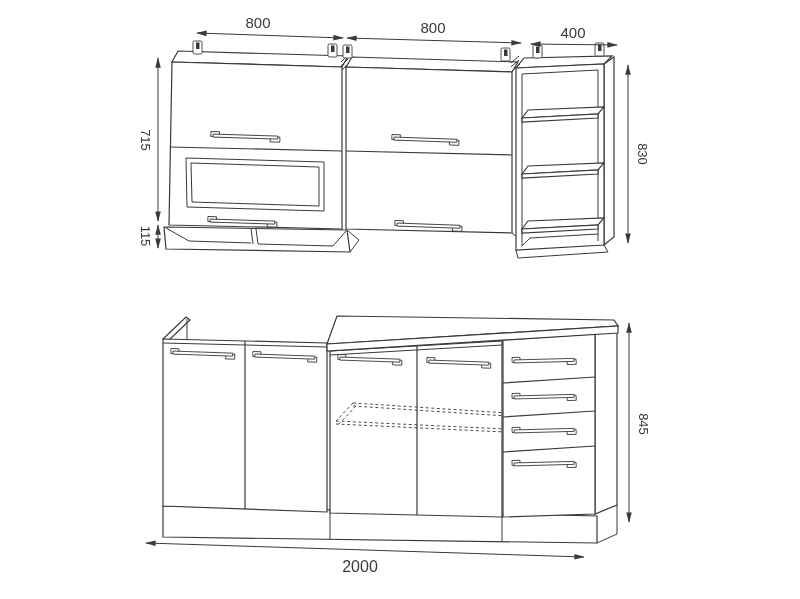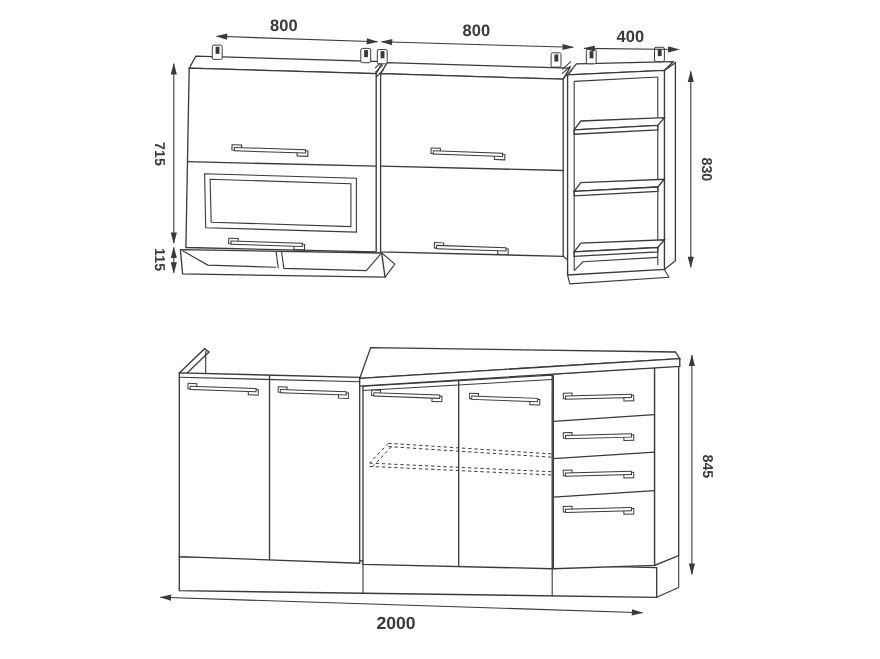--- a/index.html
+++ b/index.html
@@ -1,17 +1,17 @@
 <!DOCTYPE html>
 <html style="--line: #3a3a3a; --bg: #ffffff;"><head>
 <meta charset="utf-8">
 <style>
   :root { --line:#3a3a3a; --bg:#ffffff; }
   html,body { margin:0; padding:0; background:var(--bg); }
-  .stage { width:800px; height:599px; position:relative; background:var(--bg); overflow:hidden;font-weight:bold; }
+  .stage { width:800px; height:599px; position:relative; background:var(--bg); overflow:hidden; }
   svg { display:block; }
   .ln   { fill:none; stroke:var(--line); stroke-width:1.2; stroke-linejoin:miter; stroke-linecap:butt; }
   .thin { fill:none; stroke:var(--line); stroke-width:1; }
   .face { fill:#ffffff; stroke:var(--line); stroke-width:1.2; stroke-linejoin:miter; }
   .dash { fill:none; stroke:var(--line); stroke-width:0.9; stroke-dasharray:3 2.6; }
   .dim  { fill:none; stroke:var(--line); stroke-width:1; }
   .hf   { fill:#ffffff; stroke:var(--line); stroke-width:0.9; }
   .bf   { fill:var(--line); stroke:none; }
   text  { font-family:"Liberation Sans","DejaVu Sans",sans-serif; fill:var(--line); }
   .dimtext  { font-size:15px; }

